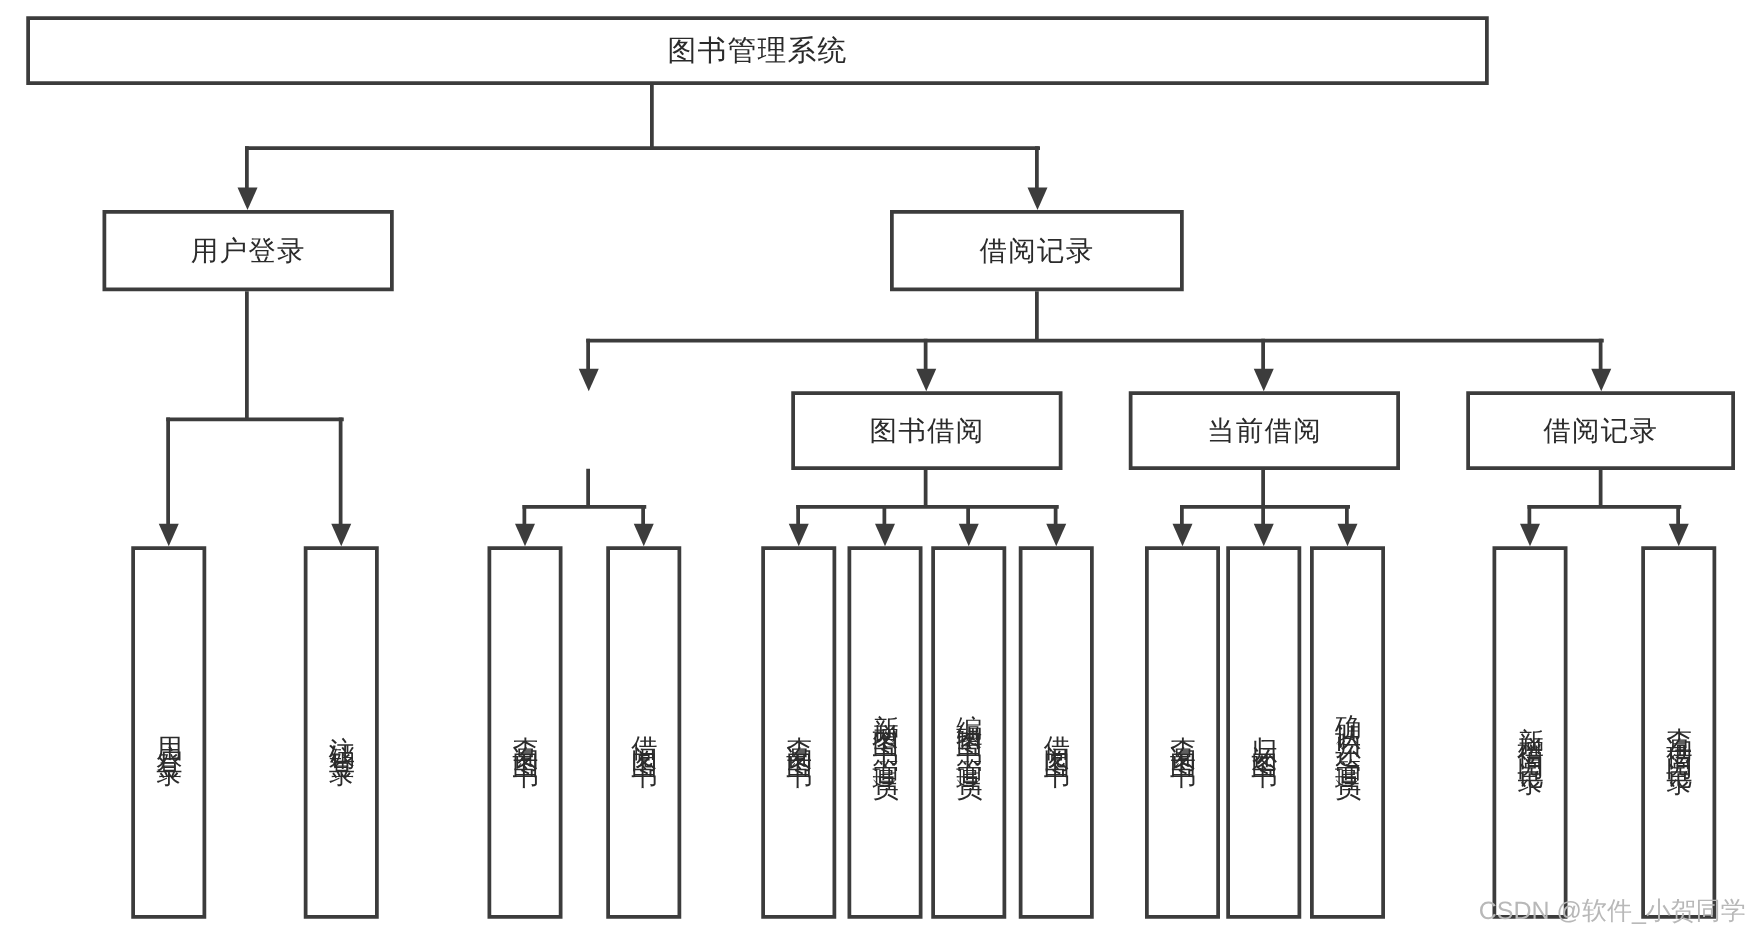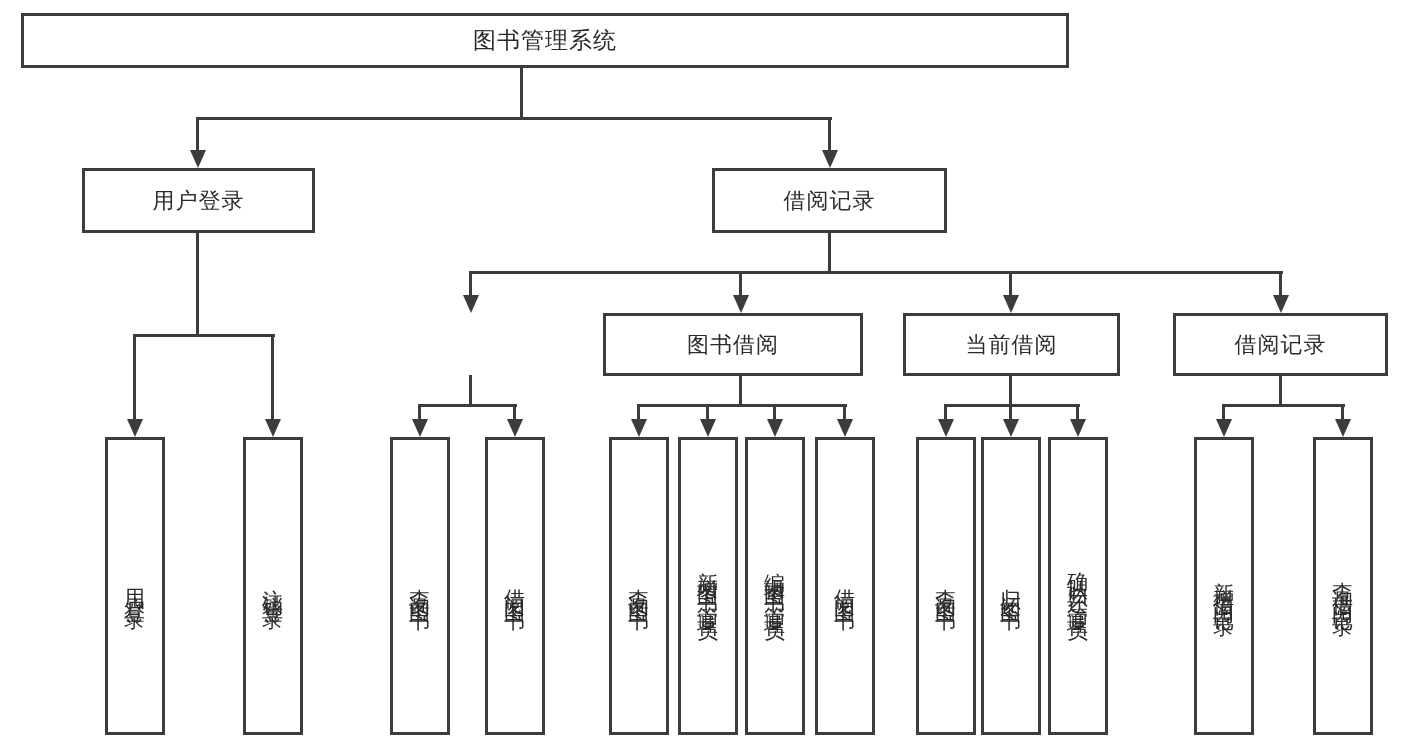--- a/index.html
+++ b/index.html
@@ -56,21 +56,21 @@
     color:var(--watermark);
     white-space:nowrap;
     z-index:10;
   }
 </style>
 </head>
 <body>
 
 <div class="canvas">
 
-  <div class="box root-box" style="left:21px;top:13px;width:1048px;height:55px">
+  <div class="box root-box" style="left:21px;top:13px;width:1170px;height:55px">
     <span class="lbl">图书管理系统</span>
   </div>
 
   <div class="vline" style="left:520px;top:68px;height:51px"></div>
   <div class="hline" style="left:196px;top:117px;width:636px"></div>
   <div class="vline" style="left:196px;top:117px;height:34px"></div>
   <div class="arr" style="left:190px;top:150px"></div>
   <div class="vline" style="left:828px;top:117px;height:34px"></div>
   <div class="arr" style="left:822px;top:150px"></div>
 
@@ -92,21 +92,21 @@
   <div class="hline" style="left:469px;top:271px;width:814px"></div>
   <div class="vline" style="left:469px;top:271px;height:25px"></div>
   <div class="arr" style="left:463px;top:295px"></div>
   <div class="vline" style="left:739px;top:271px;height:25px"></div>
   <div class="arr" style="left:733px;top:295px"></div>
   <div class="vline" style="left:1009px;top:271px;height:25px"></div>
   <div class="arr" style="left:1003px;top:295px"></div>
   <div class="vline" style="left:1279px;top:271px;height:25px"></div>
   <div class="arr" style="left:1273px;top:295px"></div>
 
-  <div class="box" style="left:603px;top:313px;width:260px;height:63px">
+  <div class="box" style="left:633px;top:313px;width:217px;height:63px">
     <span class="lbl">图书借阅</span>
   </div>
   <div class="box" style="left:1173px;top:313px;width:215px;height:63px">
     <span class="lbl">借阅记录</span>
   </div>
   <div class="box" style="left:903px;top:313px;width:217px;height:63px">
     <span class="lbl">当前借阅</span>
   </div>
 
   <div class="vline" style="left:469px;top:375px;height:31px"></div>
@@ -175,14 +175,15 @@
   <div class="box vbox" style="left:1048px">
     <span class="vtext">确认归还（管理员）</span>
   </div>
   <div class="box vbox" style="left:1194px">
     <span class="vtext">新增借阅记录</span>
   </div>
   <div class="box vbox" style="left:1313px">
     <span class="vtext">查询借阅记录</span>
   </div>
 
+  <span class="watermark">CSDN @软件_小贺同学</span>
 
 </div>
 
 </body></html>

